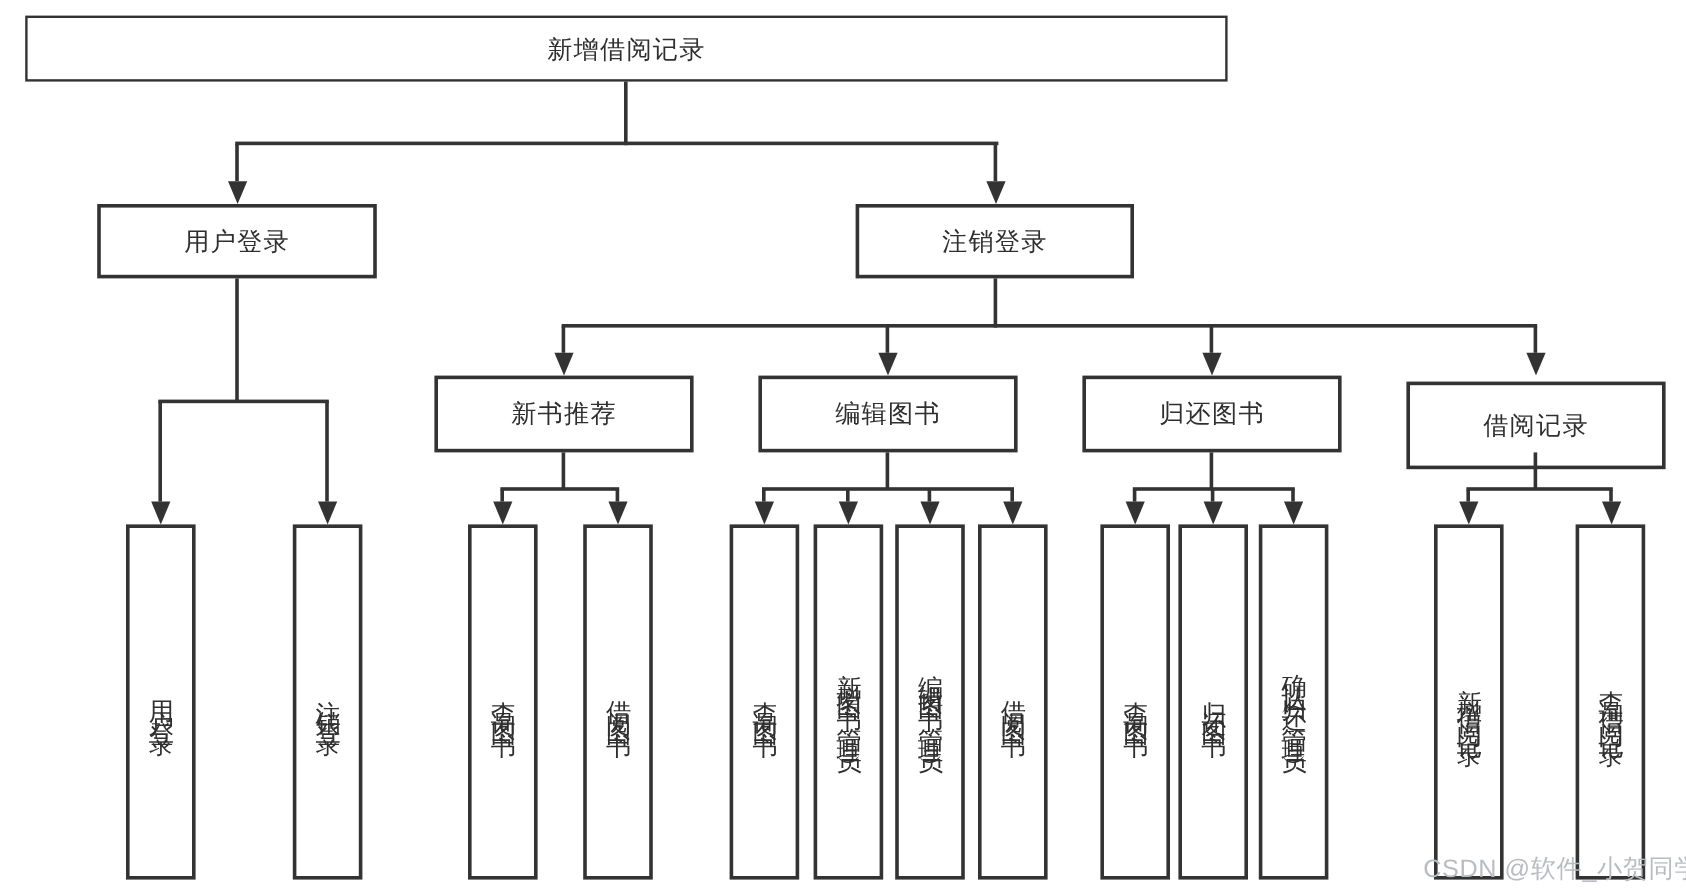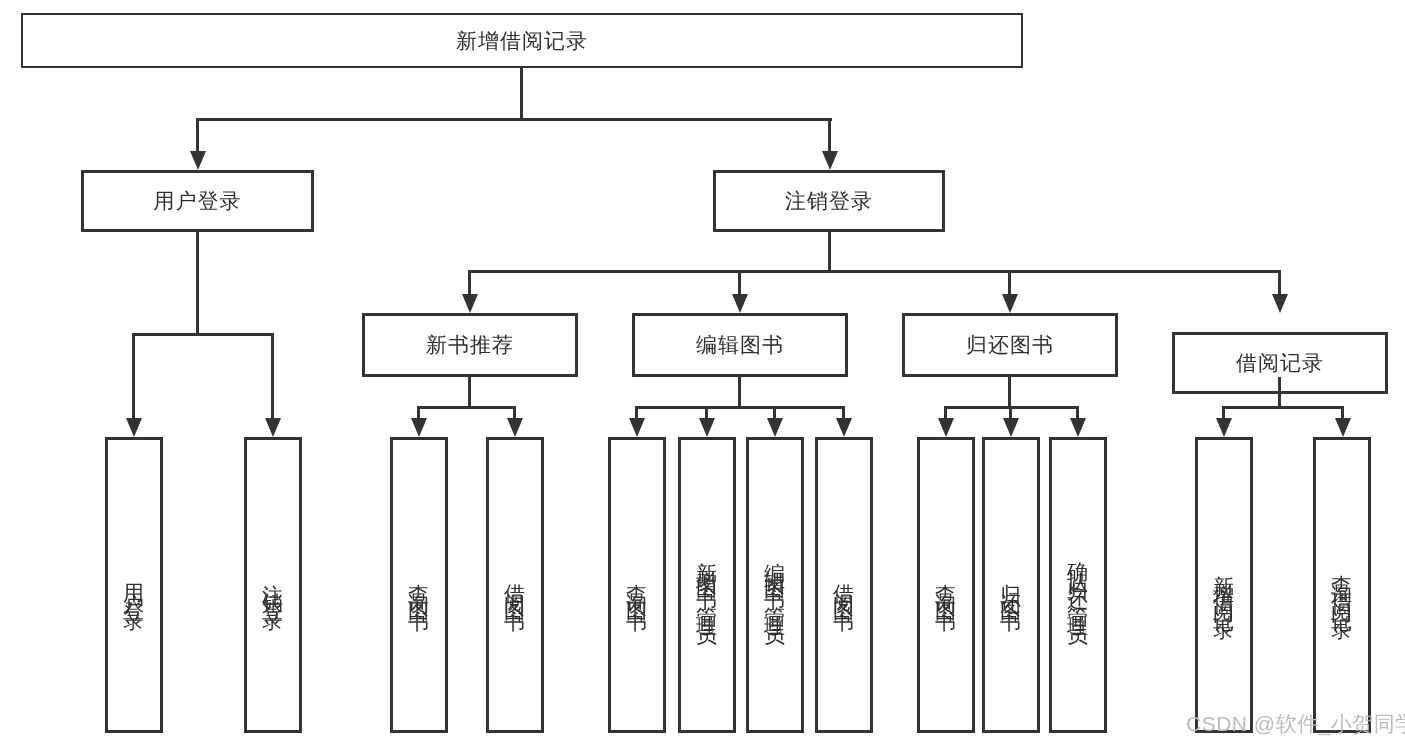--- a/index.html
+++ b/index.html
@@ -73,21 +73,21 @@
 
   <div class="node" style="left:362px;top:313px;width:216px;height:64px;align-items:center;">
     <span class="lbl">新书推荐</span>
   </div>
   <div class="node" style="left:632px;top:313px;width:216px;height:64px;">
     <span class="lbl">编辑图书</span>
   </div>
   <div class="node" style="left:902px;top:313px;width:216px;height:64px;">
     <span class="lbl">归还图书</span>
   </div>
-  <div class="node" style="left:1172px;top:332px;width:216px;height:62px;">
+  <div class="node" style="left:1172px;top:318px;width:216px;height:73px;">
     <span class="lbl">借阅记录</span>
   </div>
 
   <div class="node leaf" style="left:105px;">
     <span class="vtext">用户登录</span>
   </div>
   <div class="node leaf" style="left:244px;">
     <span class="vtext">注销登录</span>
   </div>
 

